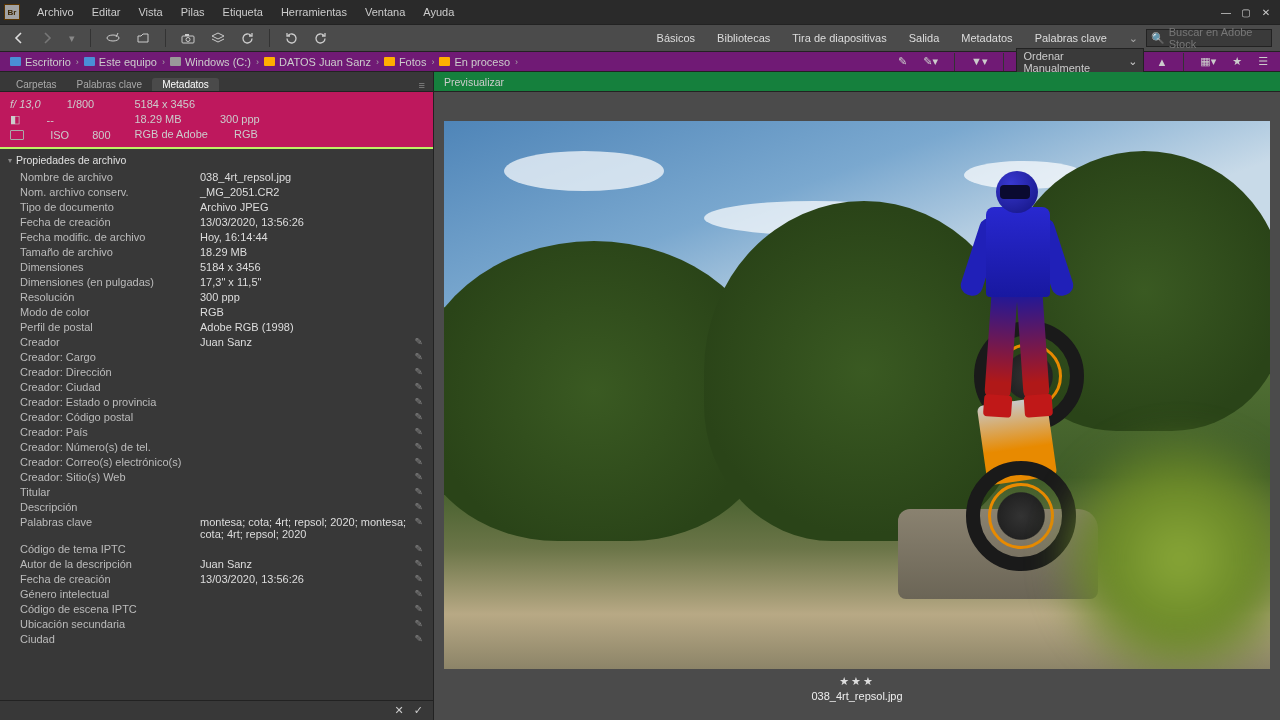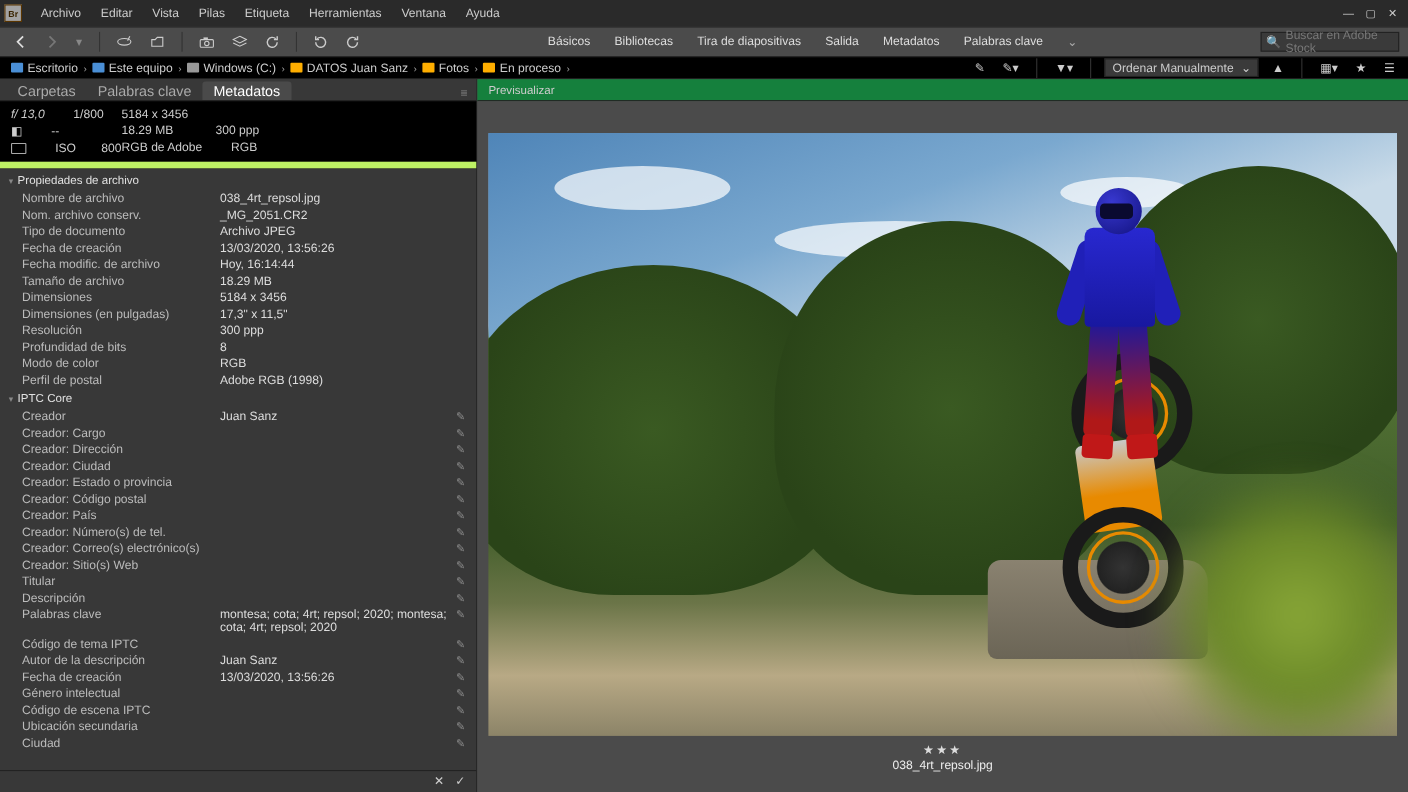--- a/index.html
+++ b/index.html
@@ -5,40 +5,40 @@
 *{margin:0;padding:0;box-sizing:border-box;font-family:"Segoe UI",Tahoma,sans-serif;font-size:11px;color:#ccc;user-select:none}
 html,body{width:1280px;height:720px;background:#383838;overflow:hidden}
 .menubar{height:24px;background:#2a2a2a;display:flex;align-items:center;padding:0 4px;gap:0}
 .app-icon{width:16px;height:16px;background:#a3a3a3;border:1px solid #5a3500;margin-right:8px;display:flex;align-items:center;justify-content:center;font-size:8px;font-weight:bold;color:#3a2400}
 .menu-item{padding:4px 9px;cursor:default}
 .win-controls{margin-left:auto;display:flex;gap:0}
 .win-btn{width:20px;height:16px;display:flex;align-items:center;justify-content:center;font-size:10px;cursor:default}
 .toolbar{height:28px;background:#4b4b4b;border-top:1px solid #222;border-bottom:1px solid #222;display:flex;align-items:center;padding:0 8px;gap:6px}
 .tb-sep{width:1px;height:18px;background:#333;margin:0 4px}
 .tb-btn{padding:3px 5px;cursor:default;display:flex;align-items:center;justify-content:center;color:#ddd}
-.tb-center{flex:1;display:flex;justify-content:center;gap:18px}
+.tb-center{flex:1;display:flex;justify-content:flex-end;gap:18px}
 .tb-link{color:#ddd;cursor:default;padding:4px 2px}
 .search-box{background:#3a3a3a;border:1px solid #222;width:126px;height:18px;padding:0 4px;display:flex;align-items:center;gap:4px;color:#777}
-.breadcrumb{height:20px;background:#000000;border-bottom:1px solid #222;display:flex;align-items:center;padding:0 8px;font-size:10.5px}
+.breadcrumb{height:20px;background:#701a75;border-bottom:1px solid #222;display:flex;align-items:center;padding:0 8px;font-size:10.5px}
 .crumb{display:flex;align-items:center;gap:4px;cursor:default;padding:0 2px}
 .crumb.last{color:#fff}
 .folder-icon{width:11px;height:9px;background:#ffae00;border-radius:1px}
 .pc-icon{width:11px;height:9px;background:#4a8fd6;border-radius:1px}
 .drive-icon{width:11px;height:9px;background:#999;border-radius:1px}
 .chev{color:#aaa;margin:0 3px;font-size:9px}
 .bc-right{margin-left:auto;display:flex;gap:8px;align-items:center}
 .bc-icon{padding:2px 4px;cursor:default}
-.sort-dd{background:#3a3a3a;border:1px solid #222;padding:1px 6px;width:140px;display:flex;align-items:center;justify-content:space-between;cursor:default}
+.sort-dd{background:#3a3a3a;border:1px solid #222;padding:1px 6px;width:128px;display:flex;align-items:center;justify-content:space-between;cursor:default}
 .main{display:flex;height:648px}
 .left-panel{width:434px;background:#383838;display:flex;flex-direction:column;border-right:1px solid #222}
 .panel-tabs{height:20px;background:#383838;display:flex;align-items:flex-end;border-bottom:1px solid #222;padding-left:6px;gap:0}
-.ptab{padding:1px 10px;font-size:13px;color:#aaa;cursor:default}
+.ptab{padding:1px 10px;font-size:10px;color:#aaa;cursor:default}
 .ptab.active{background:#4a4a4a;color:#fff;border-top-left-radius:3px;border-top-right-radius:3px}
 .panel-tabs .dots{margin-left:auto;padding:0 8px;color:#888}
-.exif-box{background:#000000;padding:6px 10px;display:flex;border-bottom:6px solid #bef264}
+.exif-box{background:#be185d;padding:6px 10px;display:flex;gap:24px;border-bottom:2px solid #bef264}
 .exif-col{display:flex;flex-direction:column;gap:3px;font-size:10.5px}
 .exif-row{display:flex;gap:10px;align-items:center}
 .fstop{font-style:italic}
 .cam-icon{width:14px;height:10px;border:1px solid #aaa;border-radius:1px;position:relative}
 .meta-list{flex:1;overflow:hidden;padding:2px 0}
 .section-hdr{padding:3px 8px;color:#e0e0e0;font-size:10.5px;display:flex;align-items:center;gap:4px;cursor:default}
 .section-hdr::before{content:"▾";font-size:8px;color:#888}
 .meta-row{display:flex;padding:1.5px 0 1.5px 20px;font-size:10.5px;align-items:flex-start}
 .meta-label{width:180px;color:#bbb;flex-shrink:0}
 .meta-val{flex:1;color:#ddd;padding-right:24px}
@@ -269,33 +269,28 @@
           </div>
           <div class="meta-row">
             <span class="meta-label">Dimensiones (en pulgadas)</span>
             <span class="meta-val">17,3" x 11,5"</span>
           </div>
           <div class="meta-row">
             <span class="meta-label">Resolución</span>
             <span class="meta-val">300 ppp</span>
           </div>
           <div class="meta-row">
-            <span class="meta-label">Profundidad de bits</span>
-            <span class="meta-val">8</span>
-          </div>
-          <div class="meta-row">
             <span class="meta-label">Modo de color</span>
             <span class="meta-val">RGB</span>
           </div>
           <div class="meta-row">
             <span class="meta-label">Perfil de postal</span>
             <span class="meta-val">Adobe RGB (1998)</span>
           </div>
         </div>
-      <div class="section-hdr">IPTC Core</div>
       <div id="iptc">
           <div class="meta-row">
             <span class="meta-label">Creador</span>
             <span class="meta-val">Juan Sanz</span>
             <span class="pencil">✎</span>
           </div>
           <div class="meta-row">
             <span class="meta-label">Creador: Cargo</span>
             <span class="meta-val"></span>
             <span class="pencil">✎</span>

